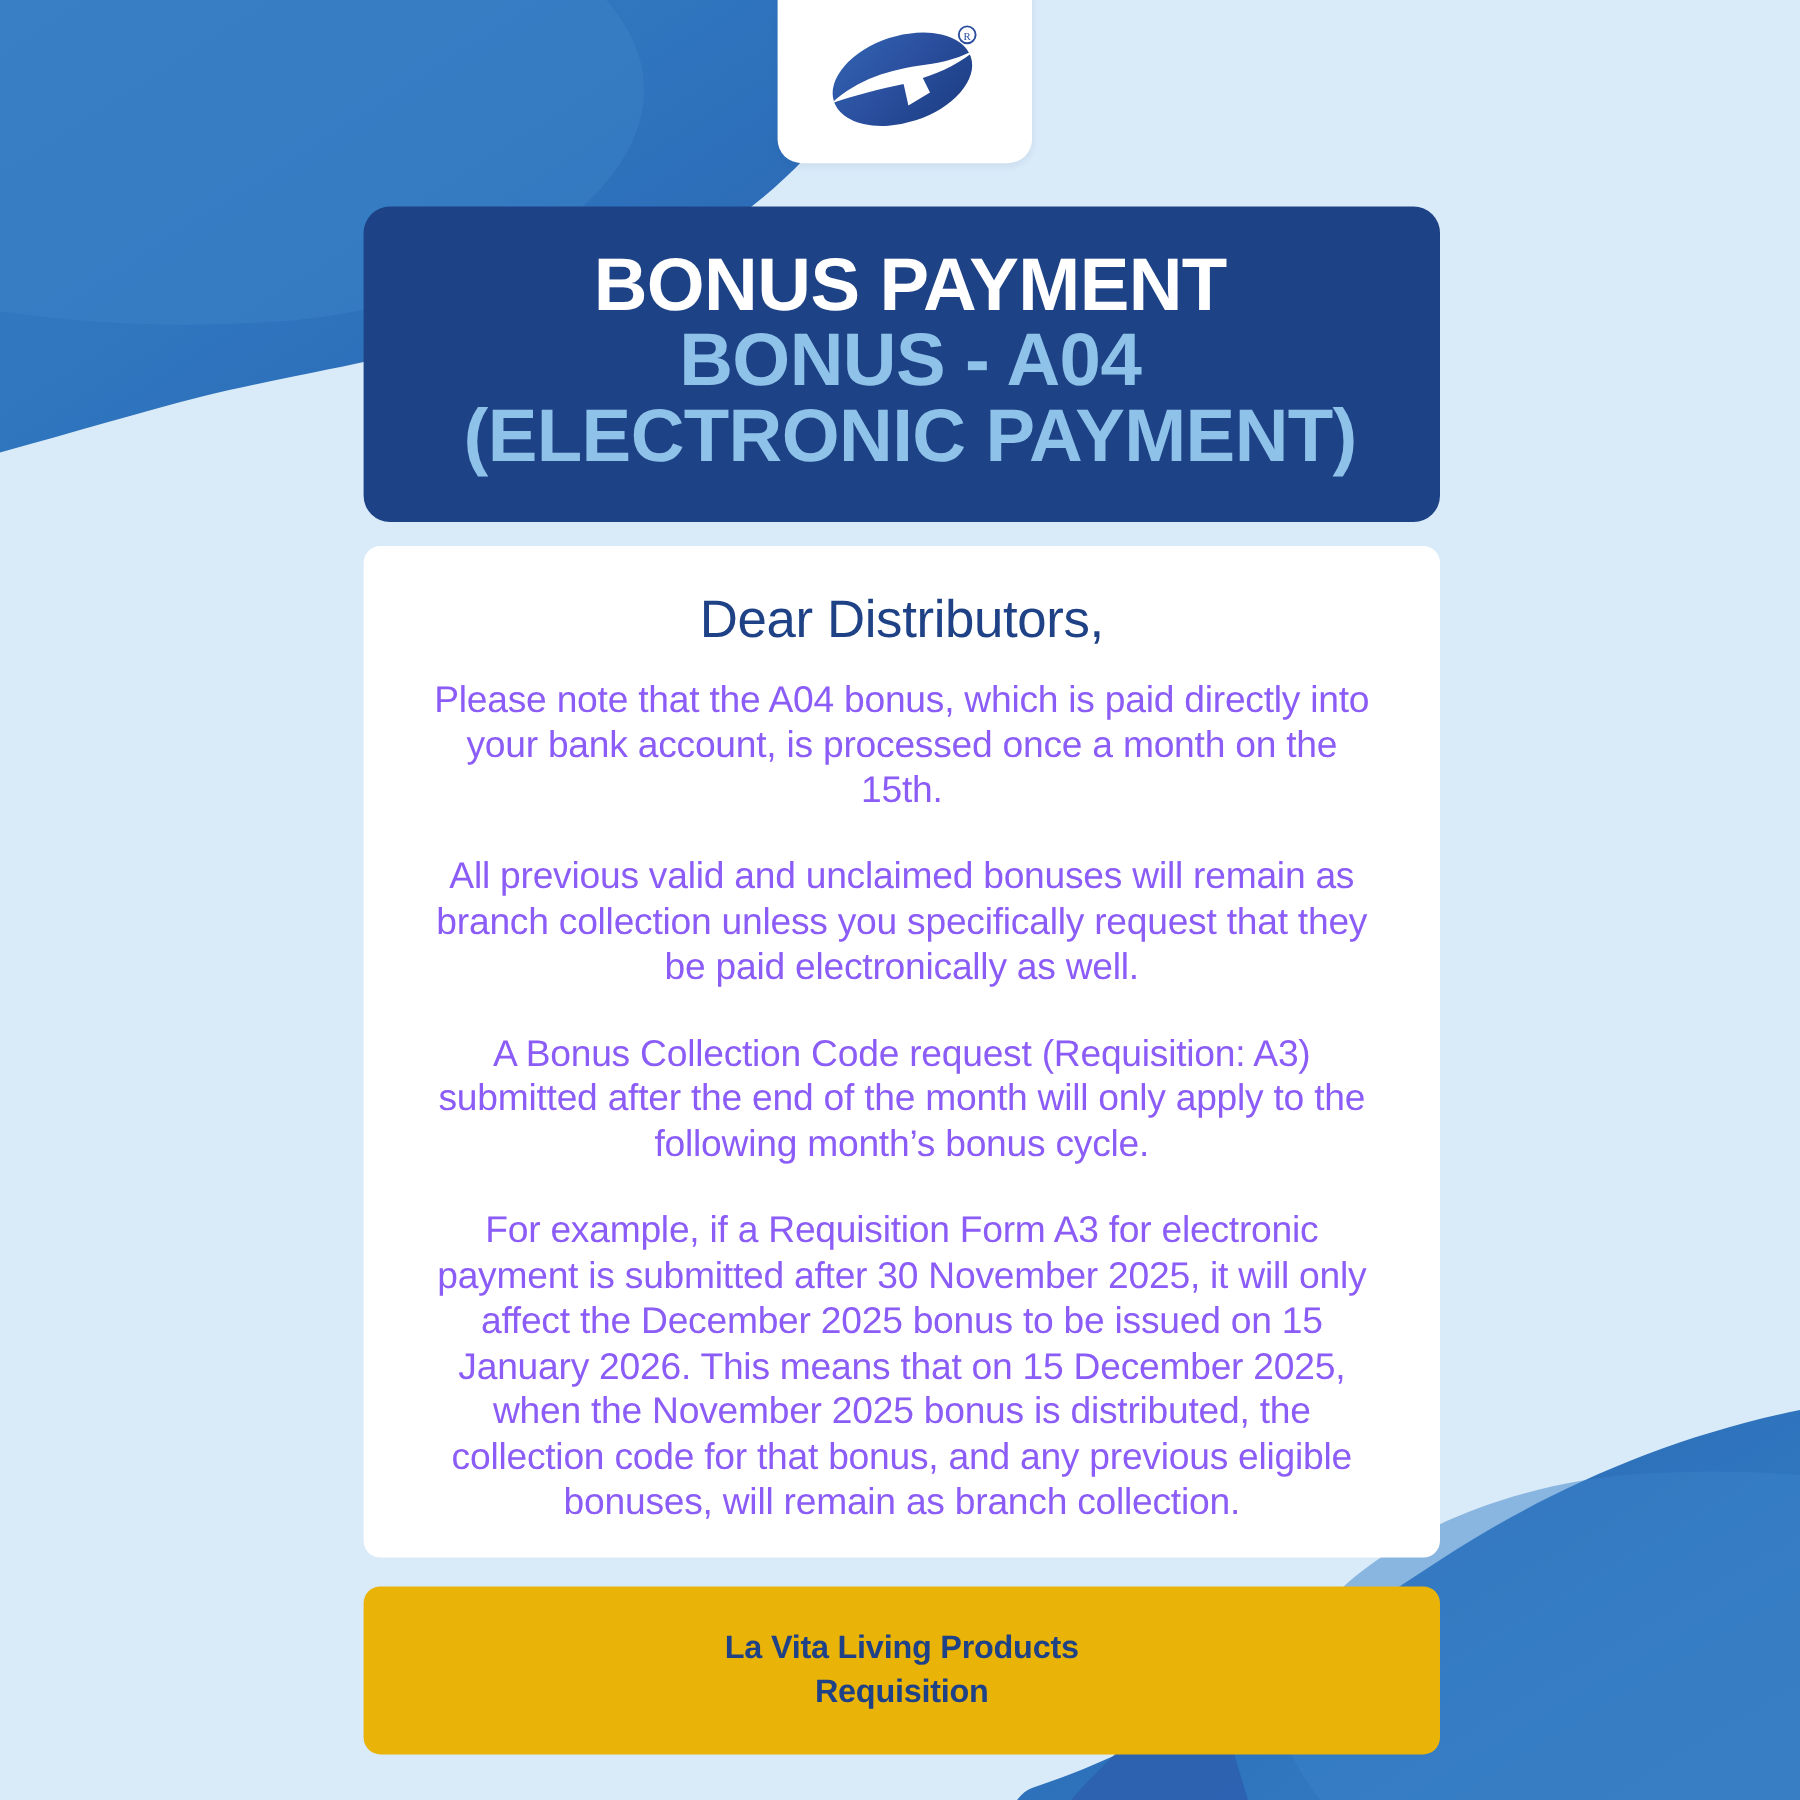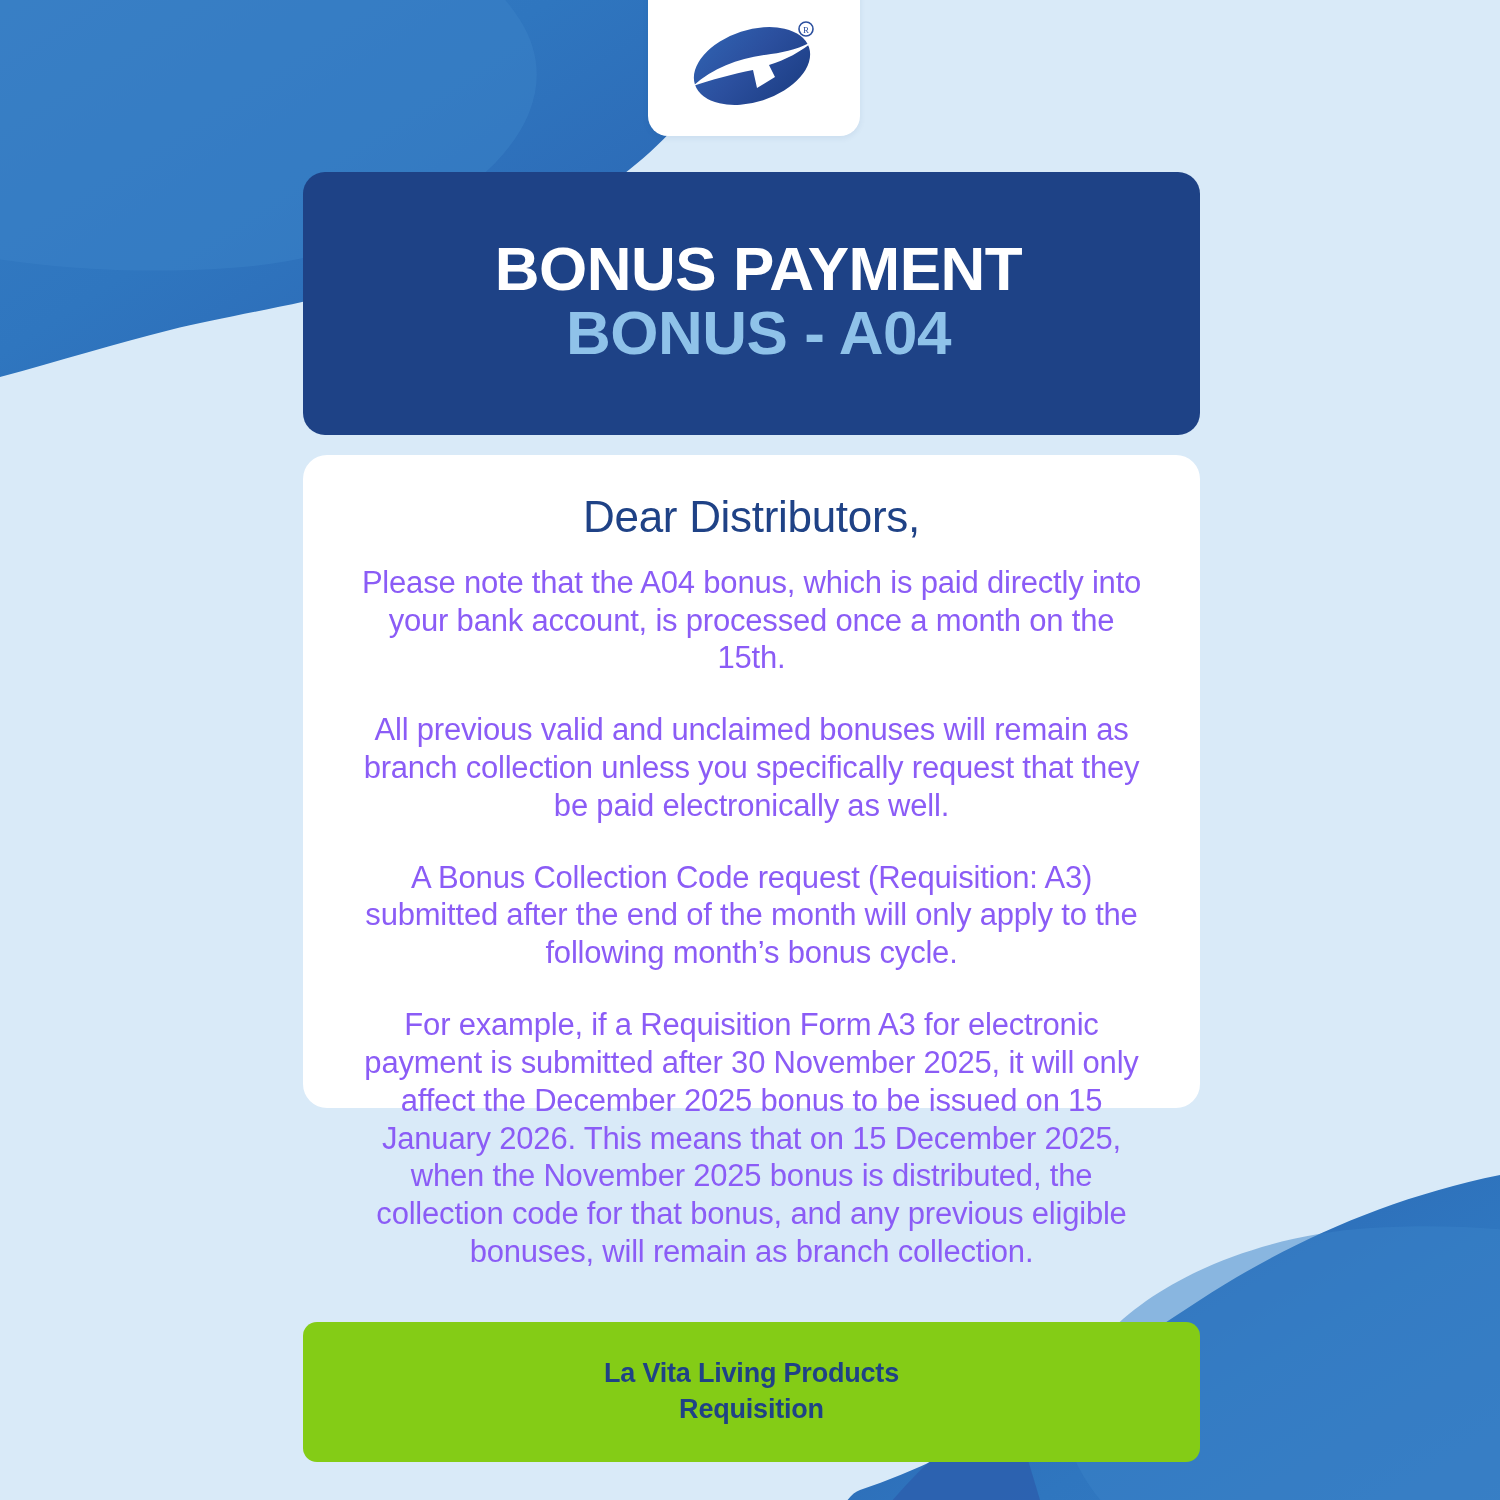--- a/index.html
+++ b/index.html
@@ -83,23 +83,23 @@
     text-align: center;
     white-space: nowrap;
   }
 
   
   #body-card {
     position: absolute;
     left: 303px;
     top: 455px;
     width: 897px;
-    height: 653px;
+    height: 843px;
     background: #ffffff;
-    border-radius: 24px;
+    border-radius: 14px;
     box-sizing: border-box;
     padding: 36px 52px 17px 52px;
     text-align: center;
     color: #1f4286;
   }
   #greeting {
     font-size: 44px;
     font-weight: normal;
     line-height: 1.2;
     margin: 0 0 20px 0;
@@ -115,21 +115,21 @@
   }
   .body-paragraph:last-child { margin-bottom: 12px; }
 
   
   #footer-band {
     position: absolute;
     left: 303px;
     top: 1322px;
     width: 897px;
     height: 140px;
-    background: #84cc16;
+    background: #eab308;
     border-radius: 14px;
     display: flex;
     flex-direction: column;
     align-items: center;
     justify-content: center;
     box-sizing: border-box;
   }
   .footer-line {
     color: #1f4286;
     font-weight: bold;
@@ -207,20 +207,21 @@
       <g>
         <circle cx="127" cy="19" r="7" fill="none" stroke="#2b4f9e" stroke-width="1.6"></circle>
         <text x="127" y="23" font-family="'Liberation Serif', serif" font-size="9" fill="#2b4f9e" text-anchor="middle">R</text>
       </g>
     </svg>
   </div>
 
   <div id="header-band">
     <div class="title-line-1">BONUS PAYMENT</div>
     <div class="title-line-2">BONUS - A04</div>
+    <div class="title-line-3">(ELECTRONIC PAYMENT)</div>
   </div>
 
   <div id="body-card">
     <div id="greeting">Dear Distributors,</div>
     <p class="body-paragraph">Please note that the A04 bonus, which is paid directly into your bank account, is processed once a month on the 15th.</p>
     <p class="body-paragraph">All previous valid and unclaimed bonuses will remain as branch collection unless you specifically request that they be paid electronically as well.</p>
     <p class="body-paragraph">A Bonus Collection Code request (Requisition: A3) submitted after the end of the month will only apply to the following month’s bonus cycle.</p>
     <p class="body-paragraph">For example, if a Requisition Form A3 for electronic payment is submitted after 30 November 2025, it will only affect the December 2025 bonus to be issued on 15 January 2026. This means that on 15 December 2025, when the November 2025 bonus is distributed, the collection code for that bonus, and any previous eligible bonuses, will remain as branch collection.</p>
   </div>
 

